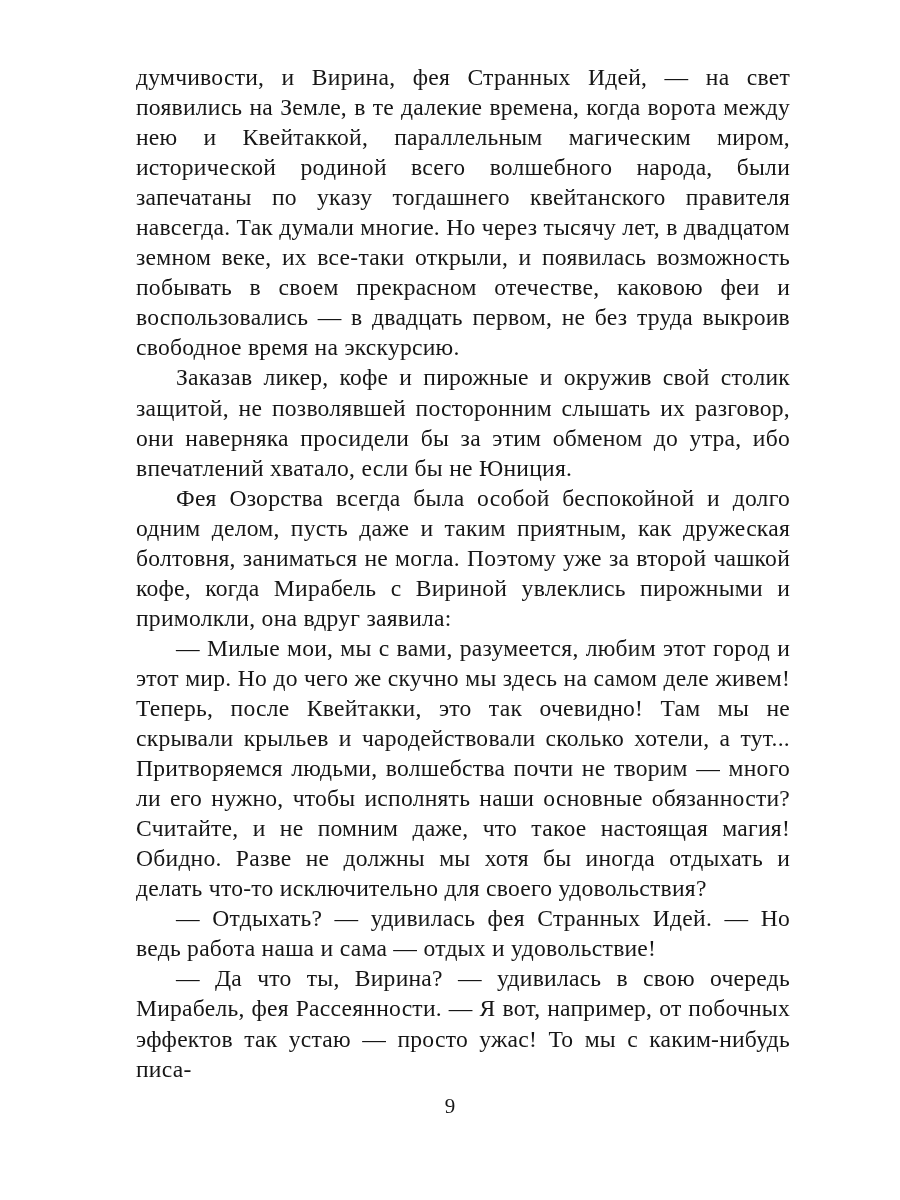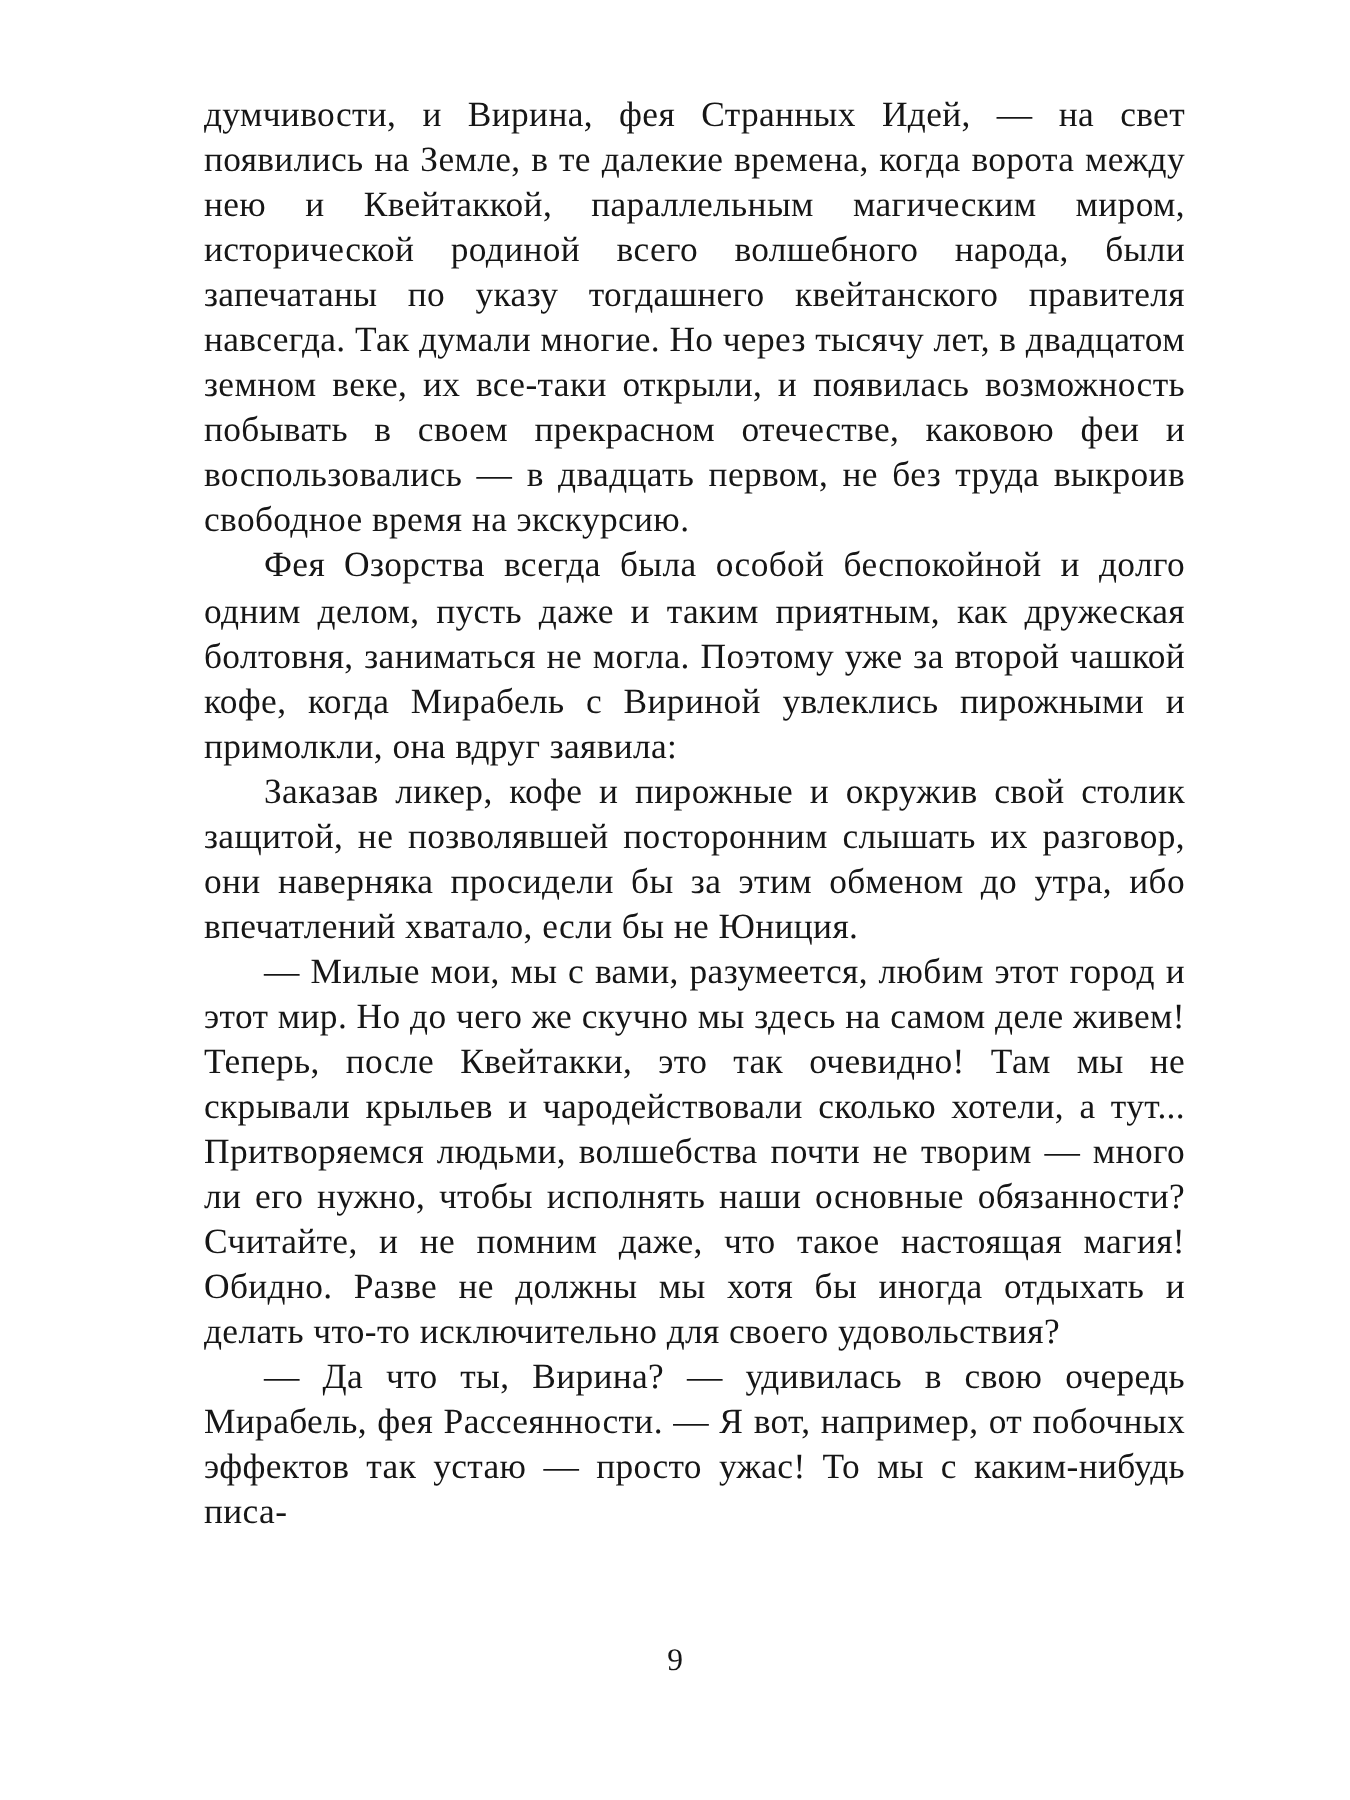--- a/index.html
+++ b/index.html
@@ -62,26 +62,27 @@
 </head>
 <body>
 
 <div class="page">
 
   <div class="text-block">
 
     <p class="para cont">думчивости, и Вирина, фея Странных Идей, — на свет появились на Земле, в те далекие времена, когда ворота между нею и Квейтаккой, параллельным магическим миром, исторической родиной всего волшебного народа, были запечатаны по указу тогдашнего квейтанского правителя навсегда. Так думали многие. Но через тысячу лет, в двадцатом земном веке, их все-таки открыли, и появилась возможность побывать в своем прекрасном отечестве, каковою феи и воспользовались — в двадцать первом, не без труда выкроив свободное время на экскурсию.</p>
 
 
+    <p class="para">Заказав ликер, кофе и пирожные и окружив свой столик защитой, не позволявшей посторонним слышать их разговор, они наверняка просидели бы за этим обменом до утра, ибо впечатлений хватало, если бы не Юниция.</p>
+
     <p class="para">Фея Озорства всегда была особой беспокойной и долго одним делом, пусть даже и таким приятным, как дружеская болтовня, заниматься не могла. Поэтому уже за второй чашкой кофе, когда Мирабель с Вириной увлеклись пирожными и примолкли, она вдруг заявила:</p>
-
-    <p class="para">Заказав ликер, кофе и пирожные и окружив свой столик защитой, не позволявшей посторонним слышать их разговор, они наверняка просидели бы за этим обменом до утра, ибо впечатлений хватало, если бы не Юниция.</p>
 
     <p class="para">— Милые мои, мы с вами, разумеется, любим этот город и этот мир. Но до чего же скучно мы здесь на самом деле живем! Теперь, после Квейтакки, это так очевидно! Там мы не скрывали крыльев и чародействовали сколько хотели, а тут... Притворяемся людьми, волшебства почти не творим — много ли его нужно, чтобы исполнять наши основные обязанности? Считайте, и не помним даже, что такое настоящая магия! Обидно. Разве не должны мы хотя бы иногда отдыхать и делать что-то исключительно для своего удовольствия?</p>
 
+    <p class="para">— Отдыхать? — удивилась фея Странных Идей. — Но ведь работа наша и сама — отдых и удовольствие!</p>
 
     <p class="para">— Да что ты, Вирина? — удивилась в свою очередь Мирабель, фея Рассеянности. — Я вот, например, от побочных эффектов так устаю — просто ужас! То мы с каким-нибудь писа-</p>
 
   </div>
 
   <div class="folio">9</div>
 
 </div>
 
 </body></html>

